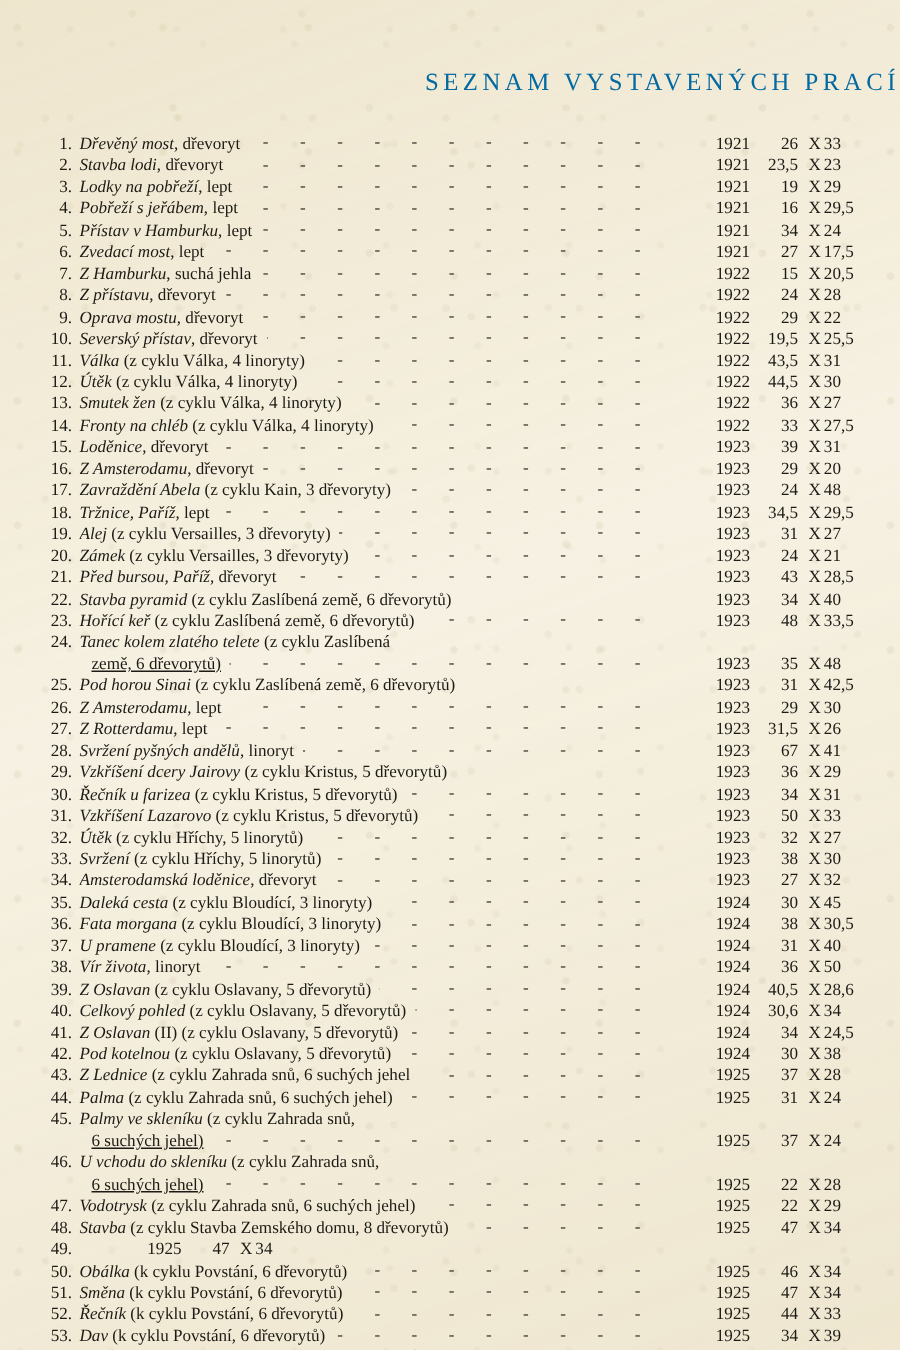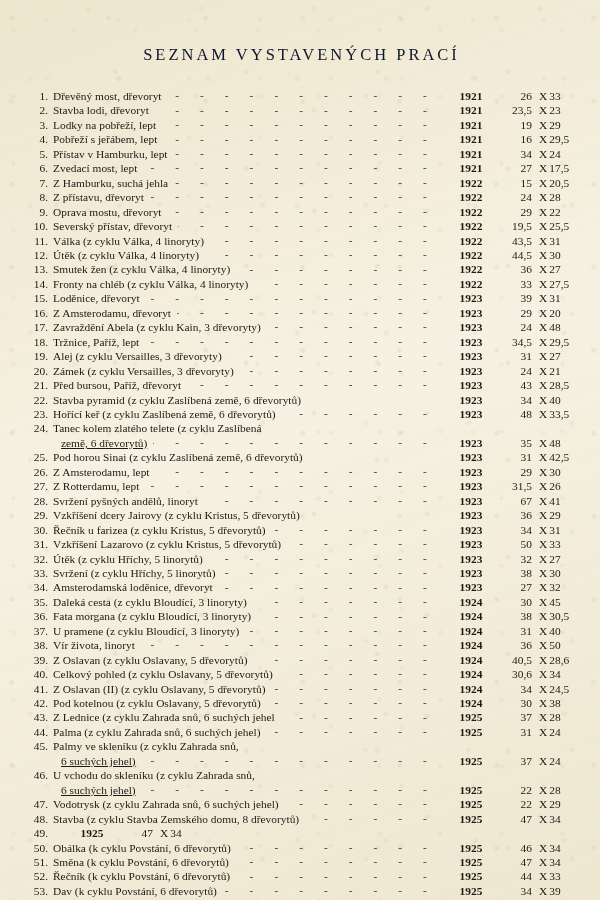--- a/index.html
+++ b/index.html
@@ -33,27 +33,27 @@
     mix-blend-mode: multiply;
     opacity: .85;
   }
   .sheet {
     position: relative;
     padding: 0;
     z-index: 1;
   }
 
   .page-title {
-    text-align: center;
+    text-align: right;
     font-size: 16.5px;
     letter-spacing: 3.0px;
     font-weight: 400;
     margin: 0;
     padding: 45px 0 0 0;
-    color: #0f172a;
+    color: #0369a1;
     text-indent: 3px;
   }
 
   .list {
     margin: 0;
     padding: 24px 14px 0 22px;
   }
 
   .entry {
     display: flex;
@@ -76,21 +76,21 @@
     flex: 1 1 auto;
     display: flex;
     align-items: baseline;
     overflow: hidden;
     min-width: 0;
   }
   .title-txt {
     flex: 0 0 auto;
     padding-right: 6px;
   }
-  .title-txt .it { }
+  .title-txt .it { font-style: italic; }
 
   .leader {
     flex: 1 1 auto;
     overflow: hidden;
     height: 11px;
     position: relative;
     align-self: center;
     margin-bottom: 1px;
   }
   .leader::before {
@@ -102,23 +102,22 @@
     font-size: 11.4px;
     line-height: 11px;
     color: #3a3630;
     white-space: pre;
   }
   .leader.none::before { content: ""; }
 
   .year {
     flex: 0 0 auto;
     width: 58px;
-    text-align: center;
+    text-align: right;
     padding-left: 10px;
-    font-weight: bold;
   }
   .dims {
     flex: 0 0 auto;
     width: 86px;
     display: flex;
     align-items: flex-end;
     justify-content: flex-start;
   }
   .dim-w {
     flex: 0 0 auto;

